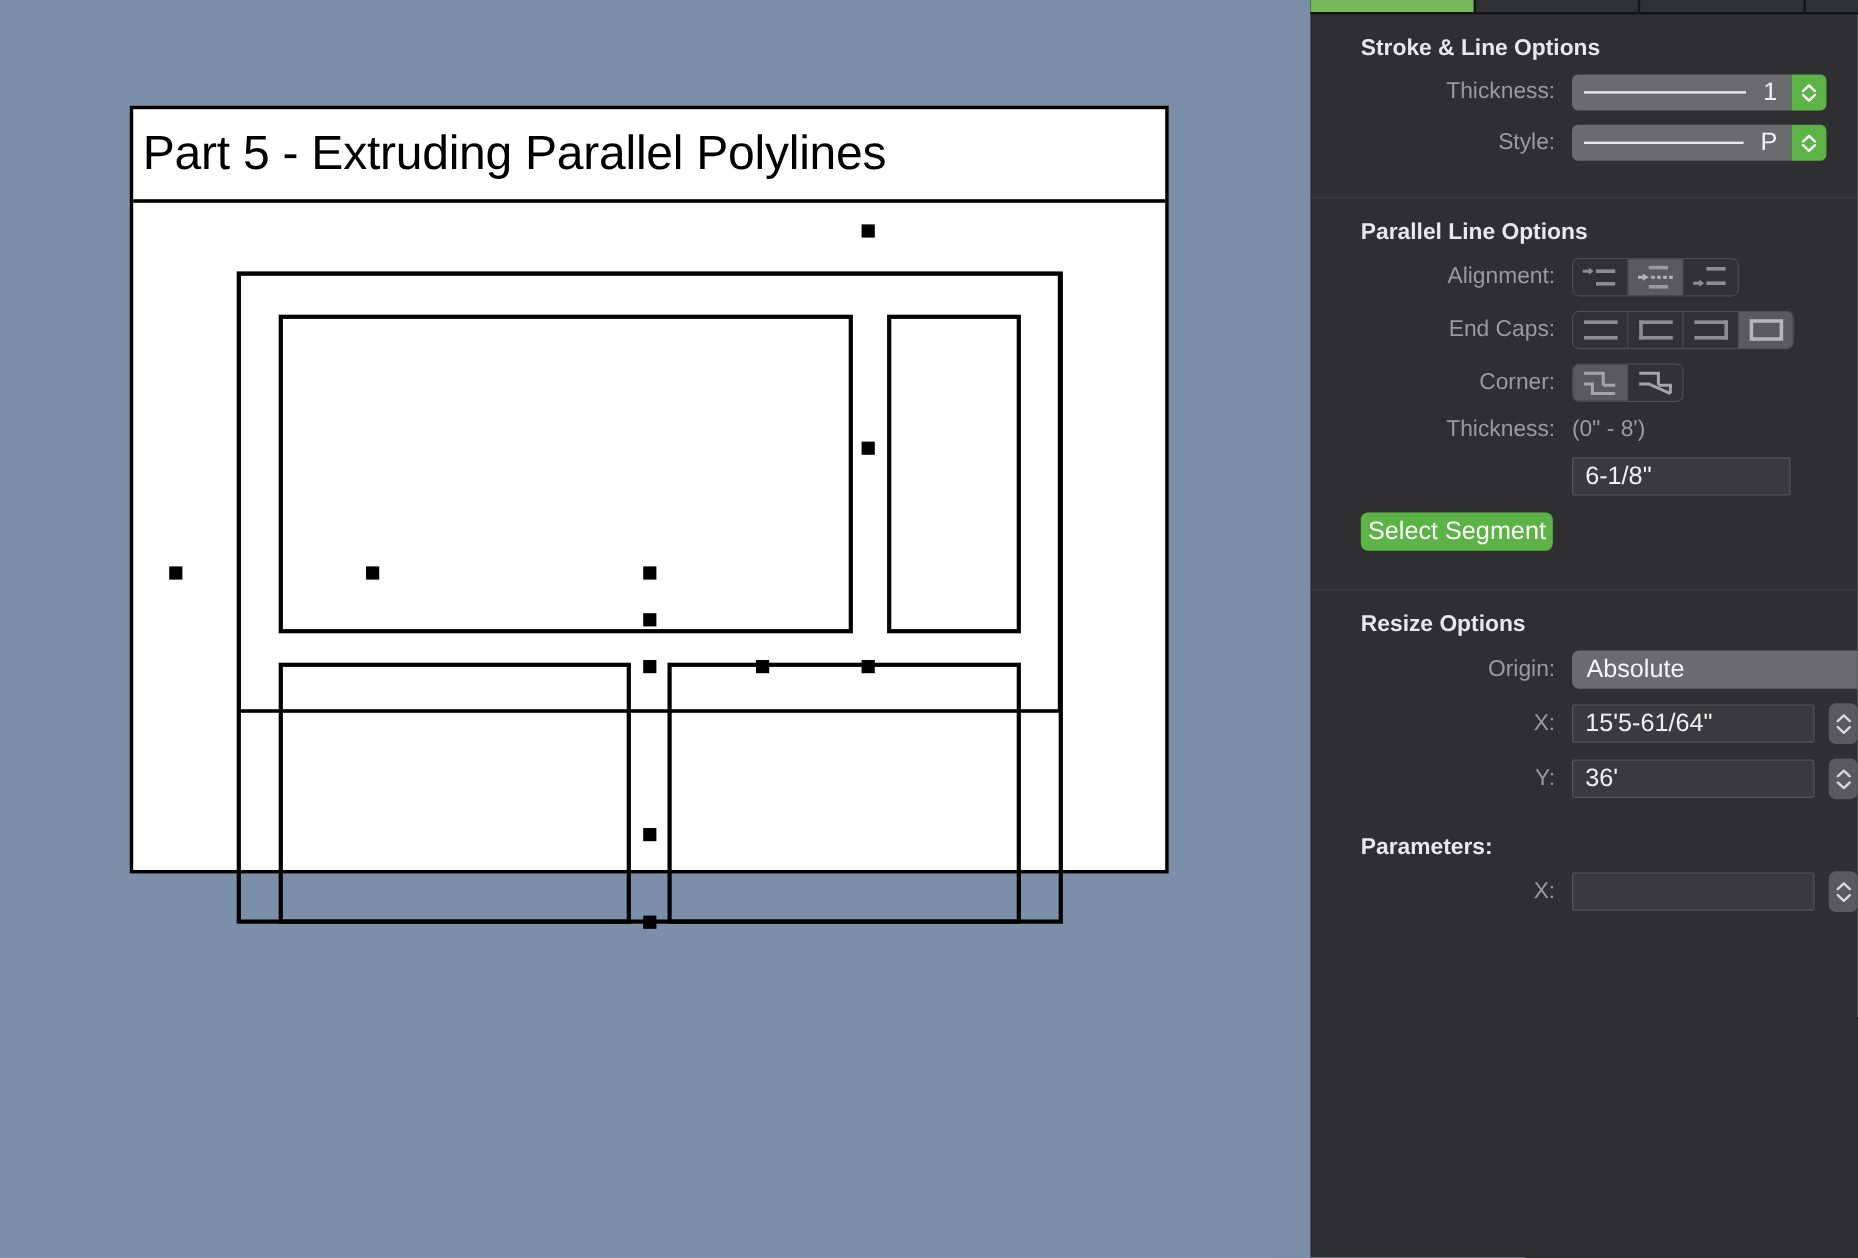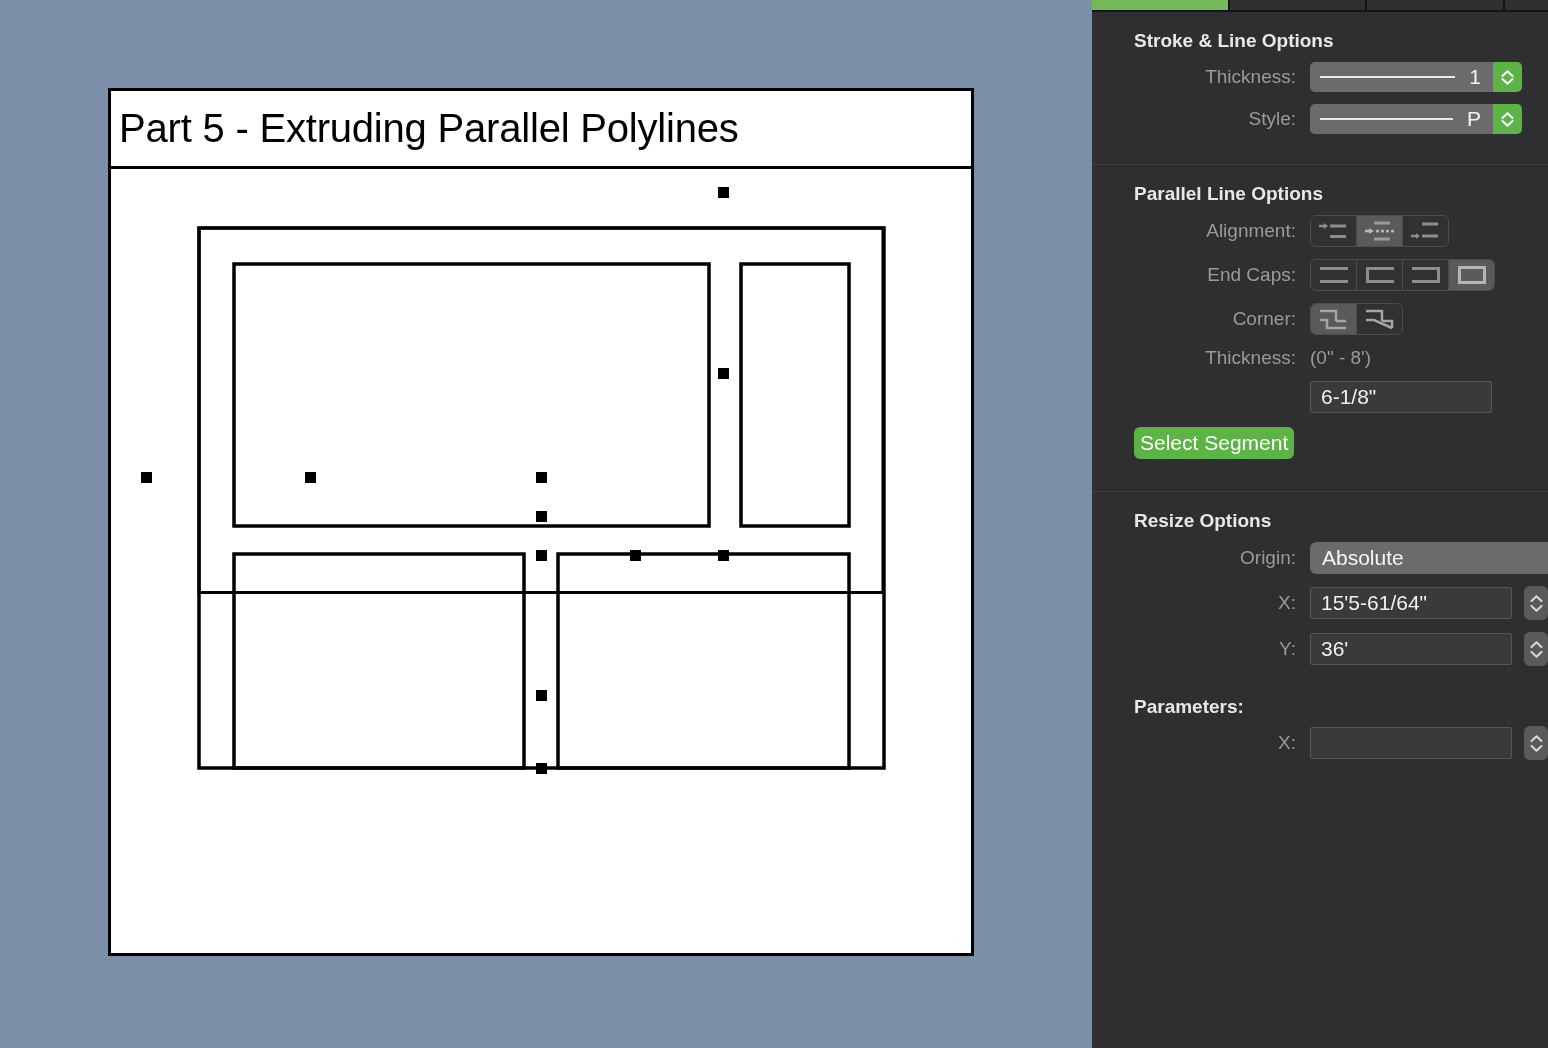--- a/index.html
+++ b/index.html
@@ -12,21 +12,21 @@
   #app { position: relative; width: 1548px; height: 1048px; }
 
   
   #canvas-area {
     position: absolute; left: 0; top: 0;
     width: 1092px; height: 1048px;
     background: #7b8fa8;
   }
   #drawing-sheet {
     position: absolute; left: 108px; top: 88px;
-    width: 866px; height: 868px;
+    width: 866px; height: 640px;
     background: #ffffff;
     border: 3px solid #000;
     box-sizing: border-box;
   }
   #sheet-title-bar {
     position: absolute; left: 0; top: 0;
     width: 100%; height: 78px;
     border-bottom: 3px solid #000;
     box-sizing: border-box;
     display: flex; align-items: center;

